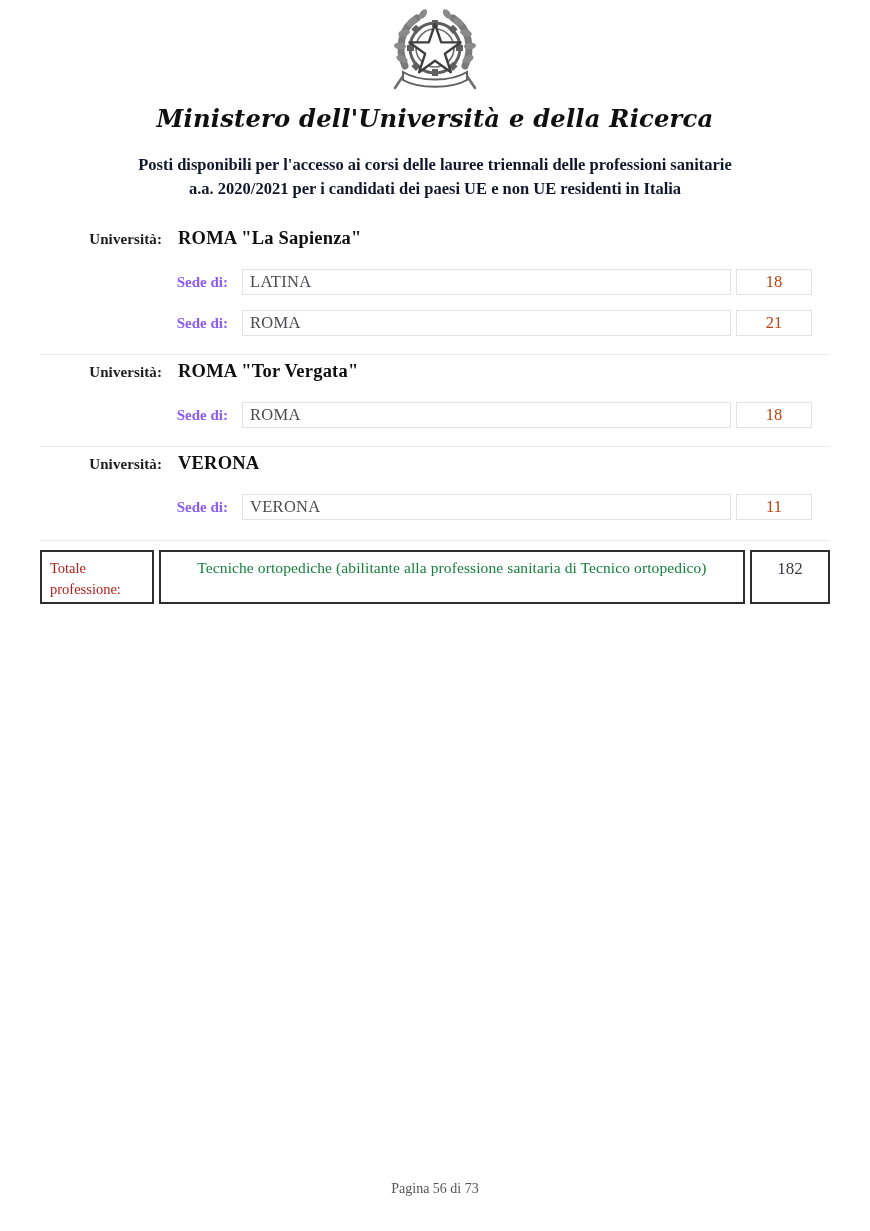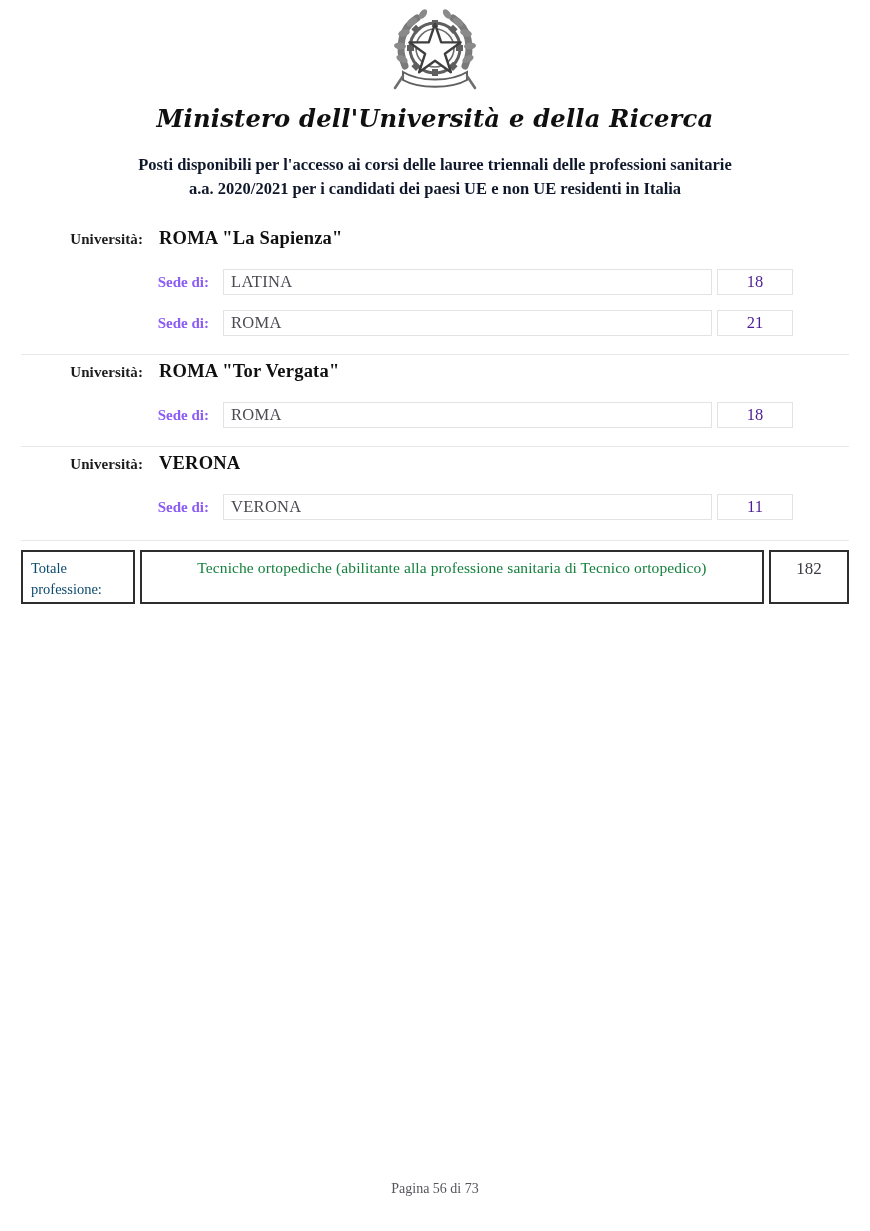--- a/index.html
+++ b/index.html
@@ -47,21 +47,21 @@
     font-weight: bold;
     font-size: 16.5px;
     line-height: 1.48;
     color: #0f172a;
   }
   .doc-title .l2 { display: block; }
 
   
   .sheet {
     margin-top: 26px;
-    padding: 0 21px;
+    padding: 0 40px;
   }
 
   .uni-block { position: relative; }
 
   .uni-head {
     display: flex;
     align-items: baseline;
     height: 34px;
   }
   .uni-label {
@@ -110,21 +110,21 @@
   .sede-count {
     width: 76px;
     height: 26px;
     margin-left: 5px;
     border: 1px solid #e3e3e6;
     box-sizing: border-box;
     display: flex;
     align-items: center;
     justify-content: center;
     font-size: 16.5px;
-    color: #4c1d95;
+    color: #c2410c;
   }
 
   .divider {
     height: 1px;
     background: #e8e8ea;
     margin: 10px 0 6px 0;
     width: 100%;
   }
   .divider.pre-total {
     margin: 12px 0 9px 0;
@@ -136,21 +136,21 @@
     align-items: stretch;
     height: 54px;
   }
   .total-label {
     width: 114px;
     border: 2px solid #2e2e2e;
     box-sizing: border-box;
     padding: 6px 0 0 8px;
     font-size: 14.5px;
     line-height: 1.45;
-    color: #0c4a6e;
+    color: #b91c1c;
   }
   .total-label span { display: block; }
   .total-name {
     flex: 1;
     margin-left: 5px;
     border: 2px solid #2e2e2e;
     box-sizing: border-box;
     display: flex;
     align-items: flex-start;
     justify-content: center;

